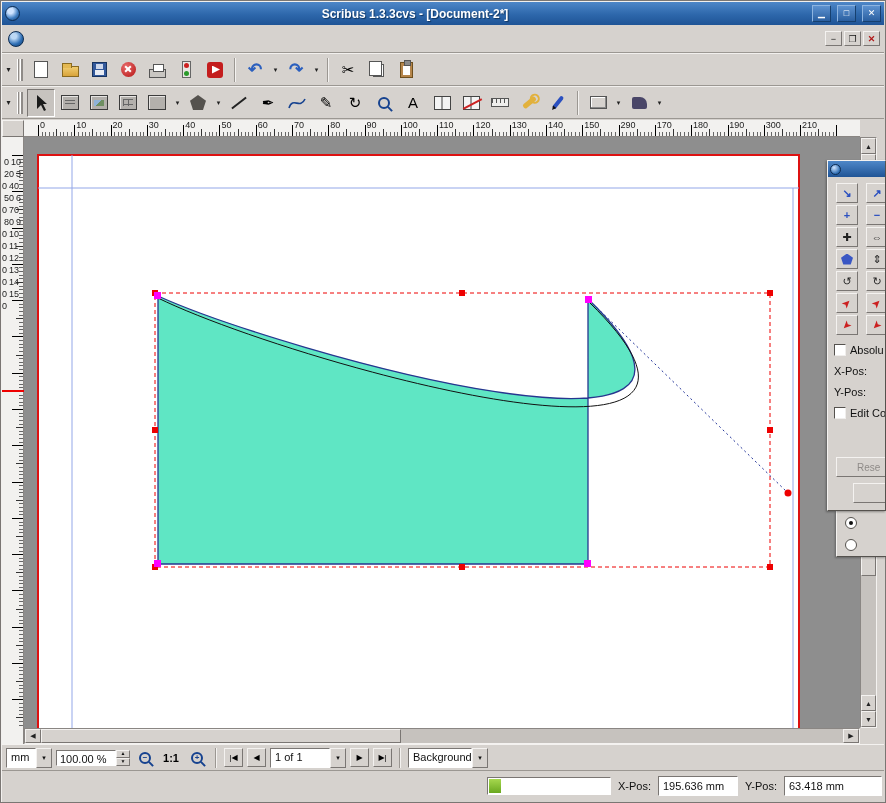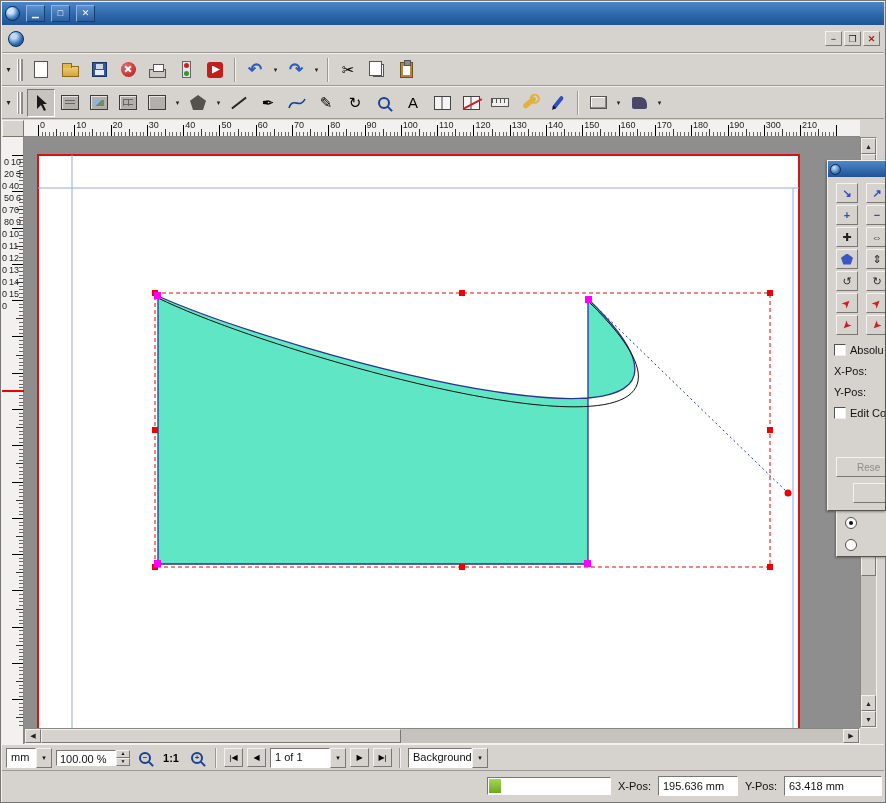--- a/index.html
+++ b/index.html
@@ -180,20 +180,21 @@
   .radiopanel{left:836px;top:511px;width:50px;height:46px;background:#d6d2ce;z-index:19;
     border-left:1px solid #f4f2f0;border-bottom:1px solid #55524e;box-shadow:-1px 1px 2px rgba(0,0,0,.3)}
   .radio{position:absolute;left:8px;width:12px;height:12px;border-radius:50%;background:#fff;border:1px solid #55524e}
   .radio.sel::after{content:"";position:absolute;inset:3px;background:#111;border-radius:50%}
 </style>
 </head>
 <body>
 
 <div class="titlebar abs">
   <span class="tb-ic"></span>
+  <span class="tb-title">Scribus 1.3.3cvs - [Document-2*]</span>
   <span class="tb-btn">▁</span>
   <span class="tb-btn">□</span>
   <span class="tb-btn">✕</span>
 </div>
 
 <div class="menubar abs">
   <span class="app-icon"></span>
   <span class="menu-spacer"></span>
   <span class="mdib">−</span>
   <span class="mdib">❐</span>
@@ -331,21 +332,21 @@
       <span class="hcell">60</span>
       <span class="hcell">70</span>
       <span class="hcell">80</span>
       <span class="hcell">90</span>
       <span class="hcell">100</span>
       <span class="hcell">110</span>
       <span class="hcell">120</span>
       <span class="hcell">130</span>
       <span class="hcell">140</span>
       <span class="hcell">150</span>
-      <span class="hcell">160</span>
+      <span class="hcell">290</span>
       <span class="hcell">170</span>
       <span class="hcell">180</span>
       <span class="hcell">190</span>
       <span class="hcell">300</span>
       <span class="hcell">210</span>
     </div>
 </div>
 <div class="vruler abs">
   <div class="vcells"><span class="vcell">0</span><span class="vcell">10</span><span class="vcell">20</span><span class="vcell">30</span><span class="vcell">40</span><span class="vcell">50</span><span class="vcell">60</span><span class="vcell">70</span><span class="vcell">80</span><span class="vcell">90</span><span class="vcell">100</span><span class="vcell">110</span><span class="vcell">120</span><span class="vcell">130</span><span class="vcell">140</span><span class="vcell">150</span></div>
 </div>

